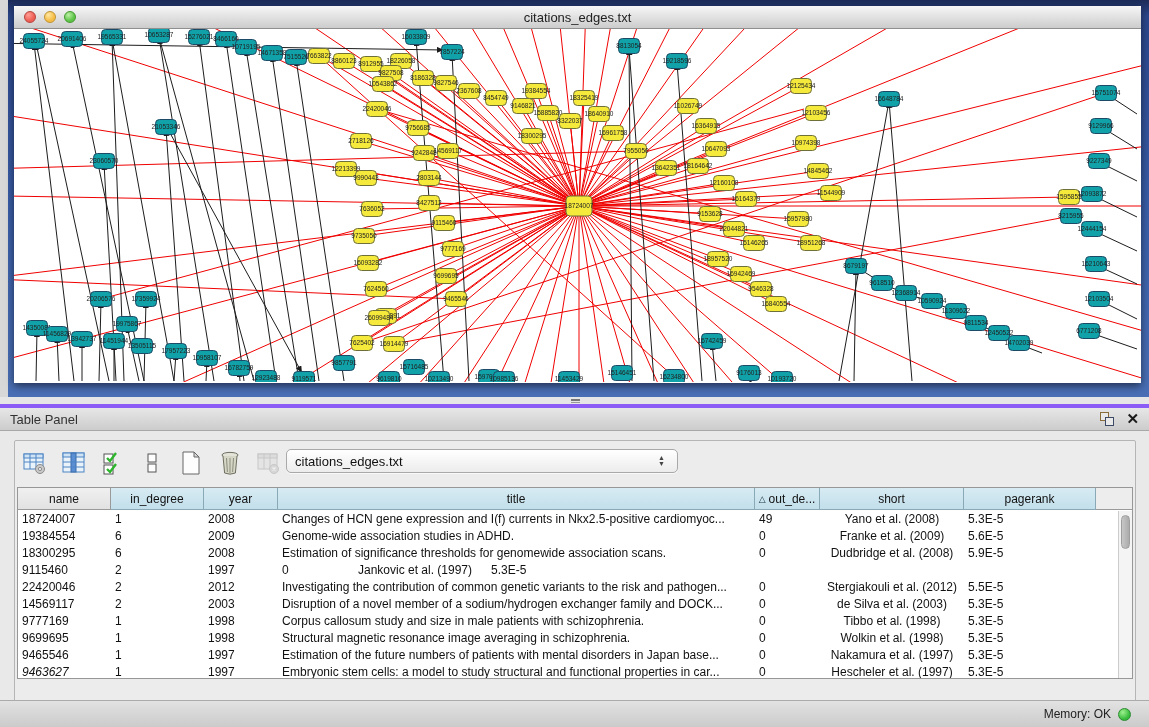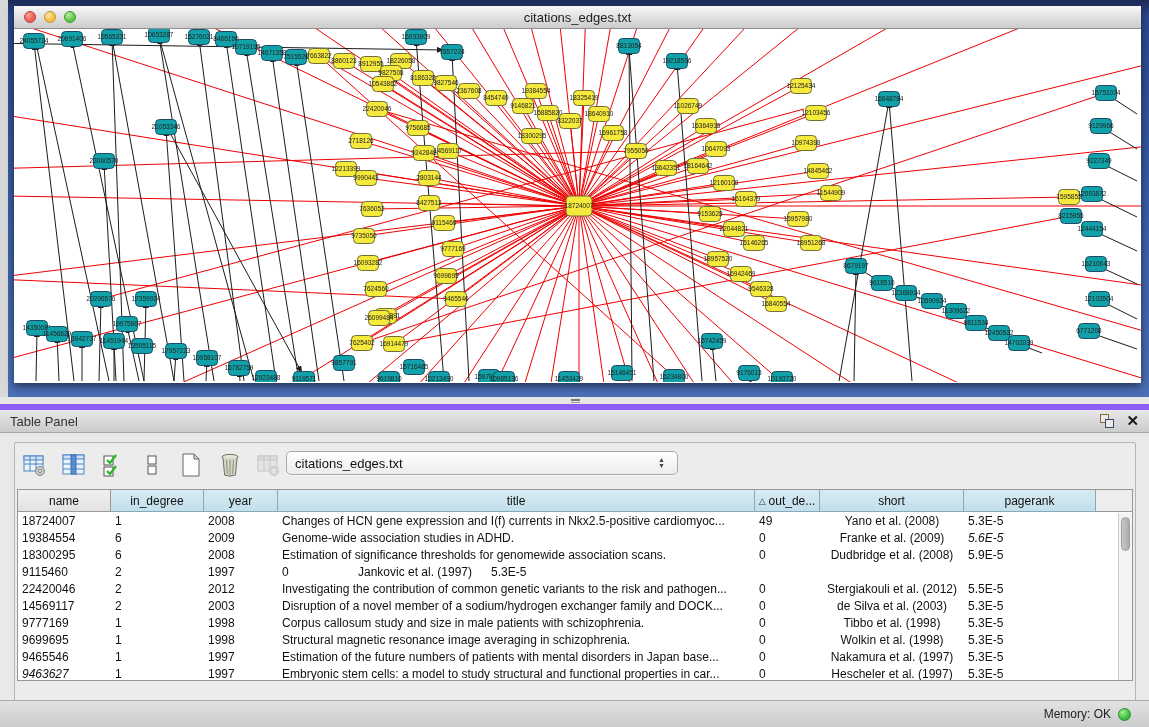--- a/index.html
+++ b/index.html
@@ -24,21 +24,21 @@
   .viewport { flex:1 1 auto; position:relative; overflow:hidden; background:#fff; }
   .viewport svg { position:absolute; left:0; top:0; }
 
   
   .divider { position:absolute; left:0; top:397px; width:1149px; height:7px; background:#e6e6e6; }
   .divider .grip { position:absolute; left:571px; top:2px; width:9px; height:4px;
     border-top:2px solid #777; border-bottom:1px solid #999; }
 
   
   .panel { position:absolute; left:0; top:404px; width:1149px; height:296px;
-    background:#e9e9e9; border-top:6px solid #8b5cf6; }
+    background:#e9e9e9; border-top:4px solid #8b5cf6; }
   .panel-header { height:23px; background:linear-gradient(#e7e7e7,#cccccc);
     border-bottom:1px solid #a8a8a8; display:flex; align-items:center; padding:0 10px; }
   .panel-title { font-size:13px; color:#333; flex:1; }
   .panel-header-icons { display:flex; align-items:center; gap:12px; }
   .float-icon { position:relative; width:14px; height:14px; }
   .float-icon .sq1 { position:absolute; left:0; top:0; width:9px; height:9px; border:1px solid #8a6d3b; background:#e9e9e9; }
   .float-icon .sq2 { position:absolute; right:0; bottom:0; width:9px; height:9px; border:1px solid #3d4a66; background:#e9e9e9; }
   .close-icon { font-size:15px; font-weight:bold; color:#1a1a1a; line-height:14px; cursor:default; }
 
   .content-box { position:absolute; left:14px; top:32px; width:1122px; height:262px;
@@ -893,21 +893,21 @@
             <div class="td center" style="width: 144px;">Yano et al. (2008)</div>
             <div class="td" style="width: 132px;">5.3E-5</div>
           </div>
           <div class="trow">
             <div class="td" style="width: 93px;">19384554</div>
             <div class="td" style="width: 93px;">6</div>
             <div class="td" style="width: 74px;">2009</div>
             <div class="td" style="width: 477px;">Genome-wide association studies in ADHD.</div>
             <div class="td" style="width: 65px;">0</div>
             <div class="td center" style="width: 144px;">Franke et al. (2009)</div>
-            <div class="td" style="width: 132px; font-style: italic;">5.6E-5</div>
+            <div class="td" style="width: 132px;">5.6E-5</div>
           </div>
           <div class="trow">
             <div class="td" style="width: 93px;">18300295</div>
             <div class="td" style="width: 93px;">6</div>
             <div class="td" style="width: 74px;">2008</div>
             <div class="td" style="width: 477px;">Estimation of significance thresholds for genomewide association scans.</div>
             <div class="td" style="width: 65px;">0</div>
             <div class="td center" style="width: 144px;">Dudbridge et al. (2008)</div>
             <div class="td" style="width: 132px;">5.9E-5</div>
           </div>

